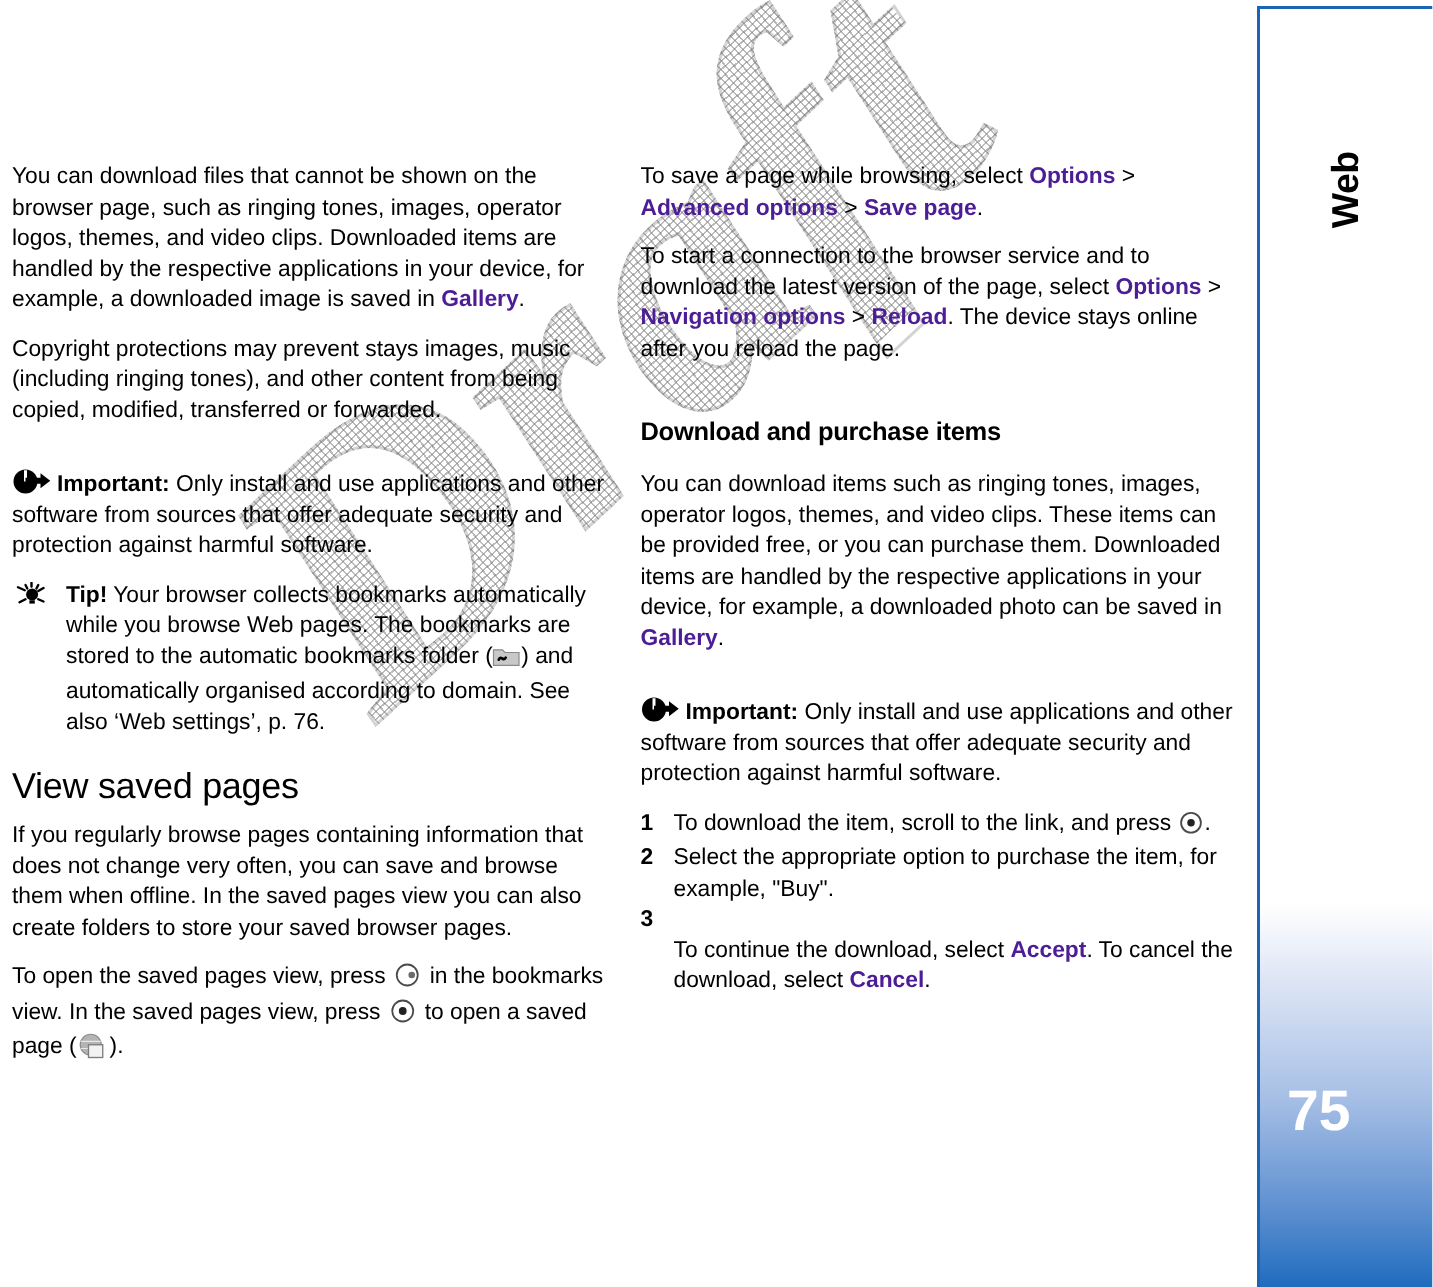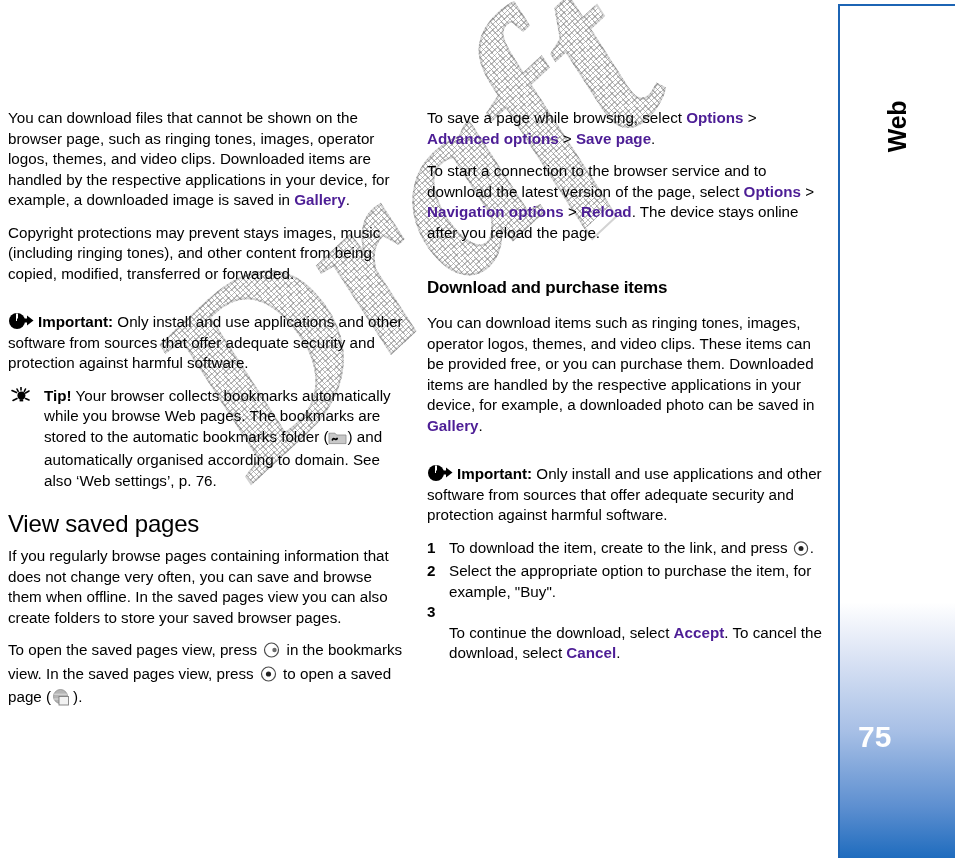--- a/index.html
+++ b/index.html
@@ -161,21 +161,21 @@
     transform: rotate(-90deg);
     font-size: 25px;
     font-weight: bold;
     letter-spacing: -0.3px;
     white-space: nowrap;
   }
   #sidebar .page-number {
     position: absolute;
     left: 18px;
     top: 714px;
-    font-size: 30px;
+    font-size: 38px;
     font-weight: bold;
     color: #ffffff;
     letter-spacing: 0px;
   }
 </style>
 </head>
 <body>
 
 <div id="watermark">
   <div class="wm-text">Draft</div>
@@ -262,21 +262,21 @@
         <svg width="26" height="18" viewBox="0 0 26 18" aria-hidden="true">
           <circle cx="9" cy="9" r="8" fill="#000"></circle>
           <rect x="8" y="1.5" width="2" height="7.5" fill="#fff"></rect>
           <path d="M9 6.5 h10 v-3 l6.5 5 -6.5 5 v-3 h-10 z" fill="#000"></path>
         </svg>
       </span><span class="bold">Important:</span><span> Only install and use applications and other software from sources that offer adequate security and protection against harmful software.</span>
     </div>
 
     <ol class="steps">
       <li>
-        <span class="num">1</span><span>To download the item, create to the link, and press </span><span class="ic">
+        <span class="num">1</span><span>To download the item, scroll to the link, and press </span><span class="ic">
           <svg width="18" height="15" viewBox="0 0 18 15" aria-hidden="true">
             <circle cx="9" cy="7.5" r="6.6" fill="none" stroke="#4a4a4a" stroke-width="1.2"></circle>
             <circle cx="9" cy="7.5" r="2.5" fill="#222"></circle>
           </svg>
         </span><span>.</span>
       </li>
       <li>
         <span class="num">2</span><span>Select the appropriate option to purchase the item, for example, "Buy".</span>
       </li>
       <li>

